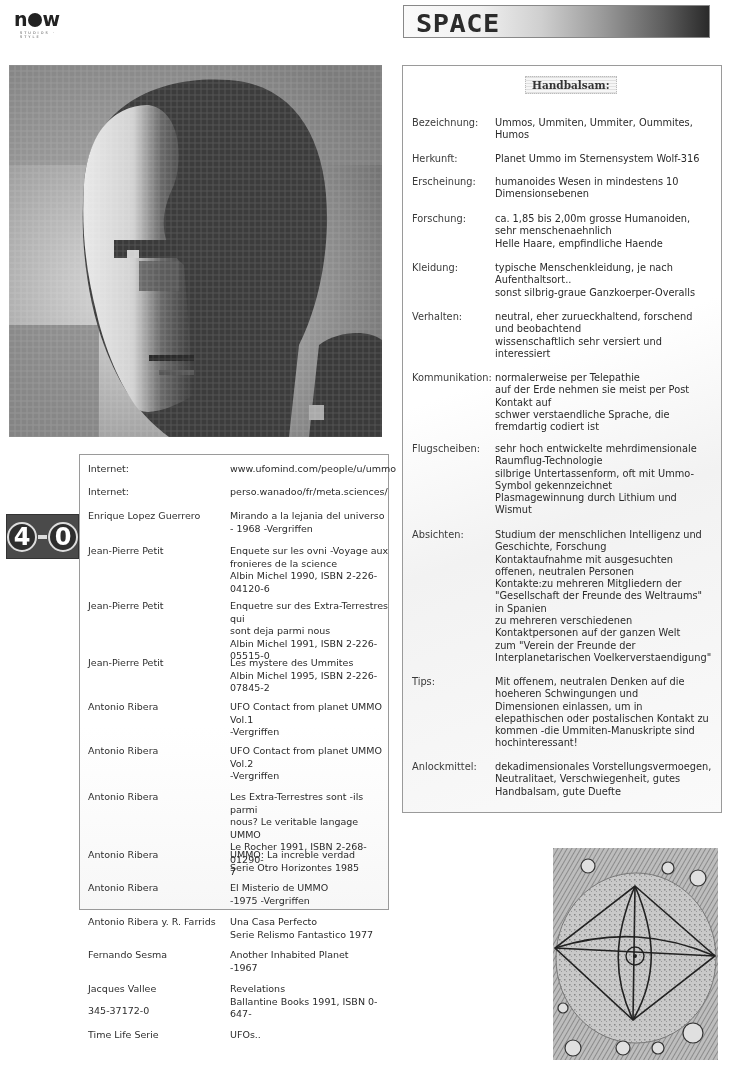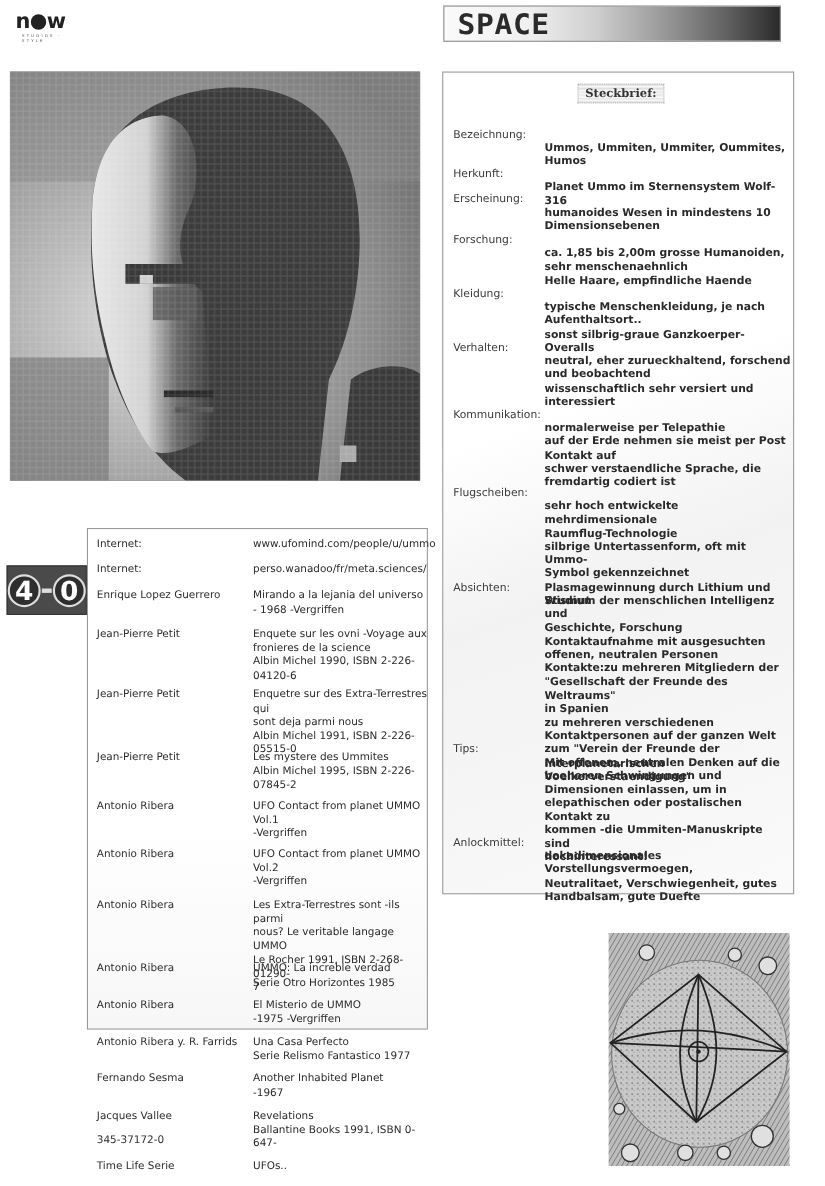--- a/index.html
+++ b/index.html
@@ -17,28 +17,28 @@
 
   .portrait { position: absolute; left: 9px; top: 65px; width: 373px; height: 372px; overflow: hidden; background: #6c6c6c; }
   .portrait svg { display: block; }
 
   .profile-box { position: absolute; left: 402px; top: 65px; width: 320px; height: 748px; border: 1px solid #9a9a9a;
     background: linear-gradient(160deg, #ffffff 0%, #ffffff 40%, #f2f2f2 60%, #fafafa 100%); }
   .profile-title { position: absolute; left: 122px; top: 10px; padding: 2px 6px; font-family: "DejaVu Serif", serif; font-weight: bold; font-size: 10.5px; color: #333;
     background: repeating-linear-gradient(0deg, #e0e0e0 0 1px, #f6f6f6 1px 3px); border: 1px dotted #bbb; }
   .profile-row { position: absolute; left: 0; width: 320px; font-size: 9.8px; line-height: 12.3px; }
   .profile-row .k { position: absolute; left: 9px; top: 0; color: #3a3a3a; }
-  .profile-row .v { position: absolute; left: 92px; top: 12px; width: 224px; color: #2a2a2a; white-space: pre-line; font-weight: bold; }
+  .profile-row .v { position: absolute; left: 92px; top: 0; width: 224px; color: #2a2a2a; white-space: pre-line; }
 
   .badge { position: absolute; left: 6px; top: 514px; width: 73px; height: 45px; background: #4a4a4a; border: 1px solid #333;
     display: flex; align-items: center; justify-content: center; }
   .badge .circle { width: 30px; height: 30px; border-radius: 50%; border: 2px solid #ddd; background: #2e2e2e; color: #fff; font-weight: bold; font-size: 24px; line-height: 26px; text-align: center; font-family: "DejaVu Sans", sans-serif; }
   .badge .sep { width: 9px; height: 4px; background: #ddd; margin: 0 1px; }
 
-  .refs-box { position: absolute; left: 79px; top: 480px; width: 310px; height: 456px; border: 1px solid #9a9a9a;
+  .refs-box { position: absolute; left: 79px; top: 454px; width: 310px; height: 456px; border: 1px solid #9a9a9a;
     background: linear-gradient(180deg, #ffffff 0%, #ffffff 60%, #f7f7f7 100%); }
   .ref-row { position: absolute; left: 0; width: 310px; font-size: 9.5px; line-height: 12.5px; }
   .ref-row .a { position: absolute; left: 8px; top: 0; color: #2e2e2e; }
   .ref-row .t { position: absolute; left: 150px; top: 0; width: 160px; color: #2a2a2a; white-space: pre-line; }
 
   .ummo-symbol { position: absolute; left: 553px; top: 848px; width: 165px; height: 212px; overflow: hidden; }
 </style>
 </head>
 <body>
 
@@ -88,21 +88,21 @@
     <rect x="140" y="290" width="45" height="6" fill="#2a2a2a"></rect>
     <rect x="150" y="305" width="35" height="5" fill="#555"></rect>
 
     <path d="M310 280 C330 265 360 265 373 275 L373 372 L300 372 Z" fill="#3a3a3a"></path>
     <rect x="300" y="340" width="15" height="15" fill="#aaa"></rect>
     <rect width="373" height="372" fill="url(#grid)"></rect>
   </svg>
 </div>
 
 <div class="profile-box">
-  <div class="profile-title">Steckbrief:</div>
+  <div class="profile-title">Handbalsam:</div>
 
   <div class="profile-row" style="top:51px;">
     <span class="k">Bezeichnung:</span>
     <span class="v">Ummos, Ummiten, Ummiter, Oummites,
 Humos</span>
   </div>
   <div class="profile-row" style="top:87px;">
     <span class="k">Herkunft:</span>
     <span class="v">Planet Ummo im Sternensystem Wolf-316</span>
   </div>

